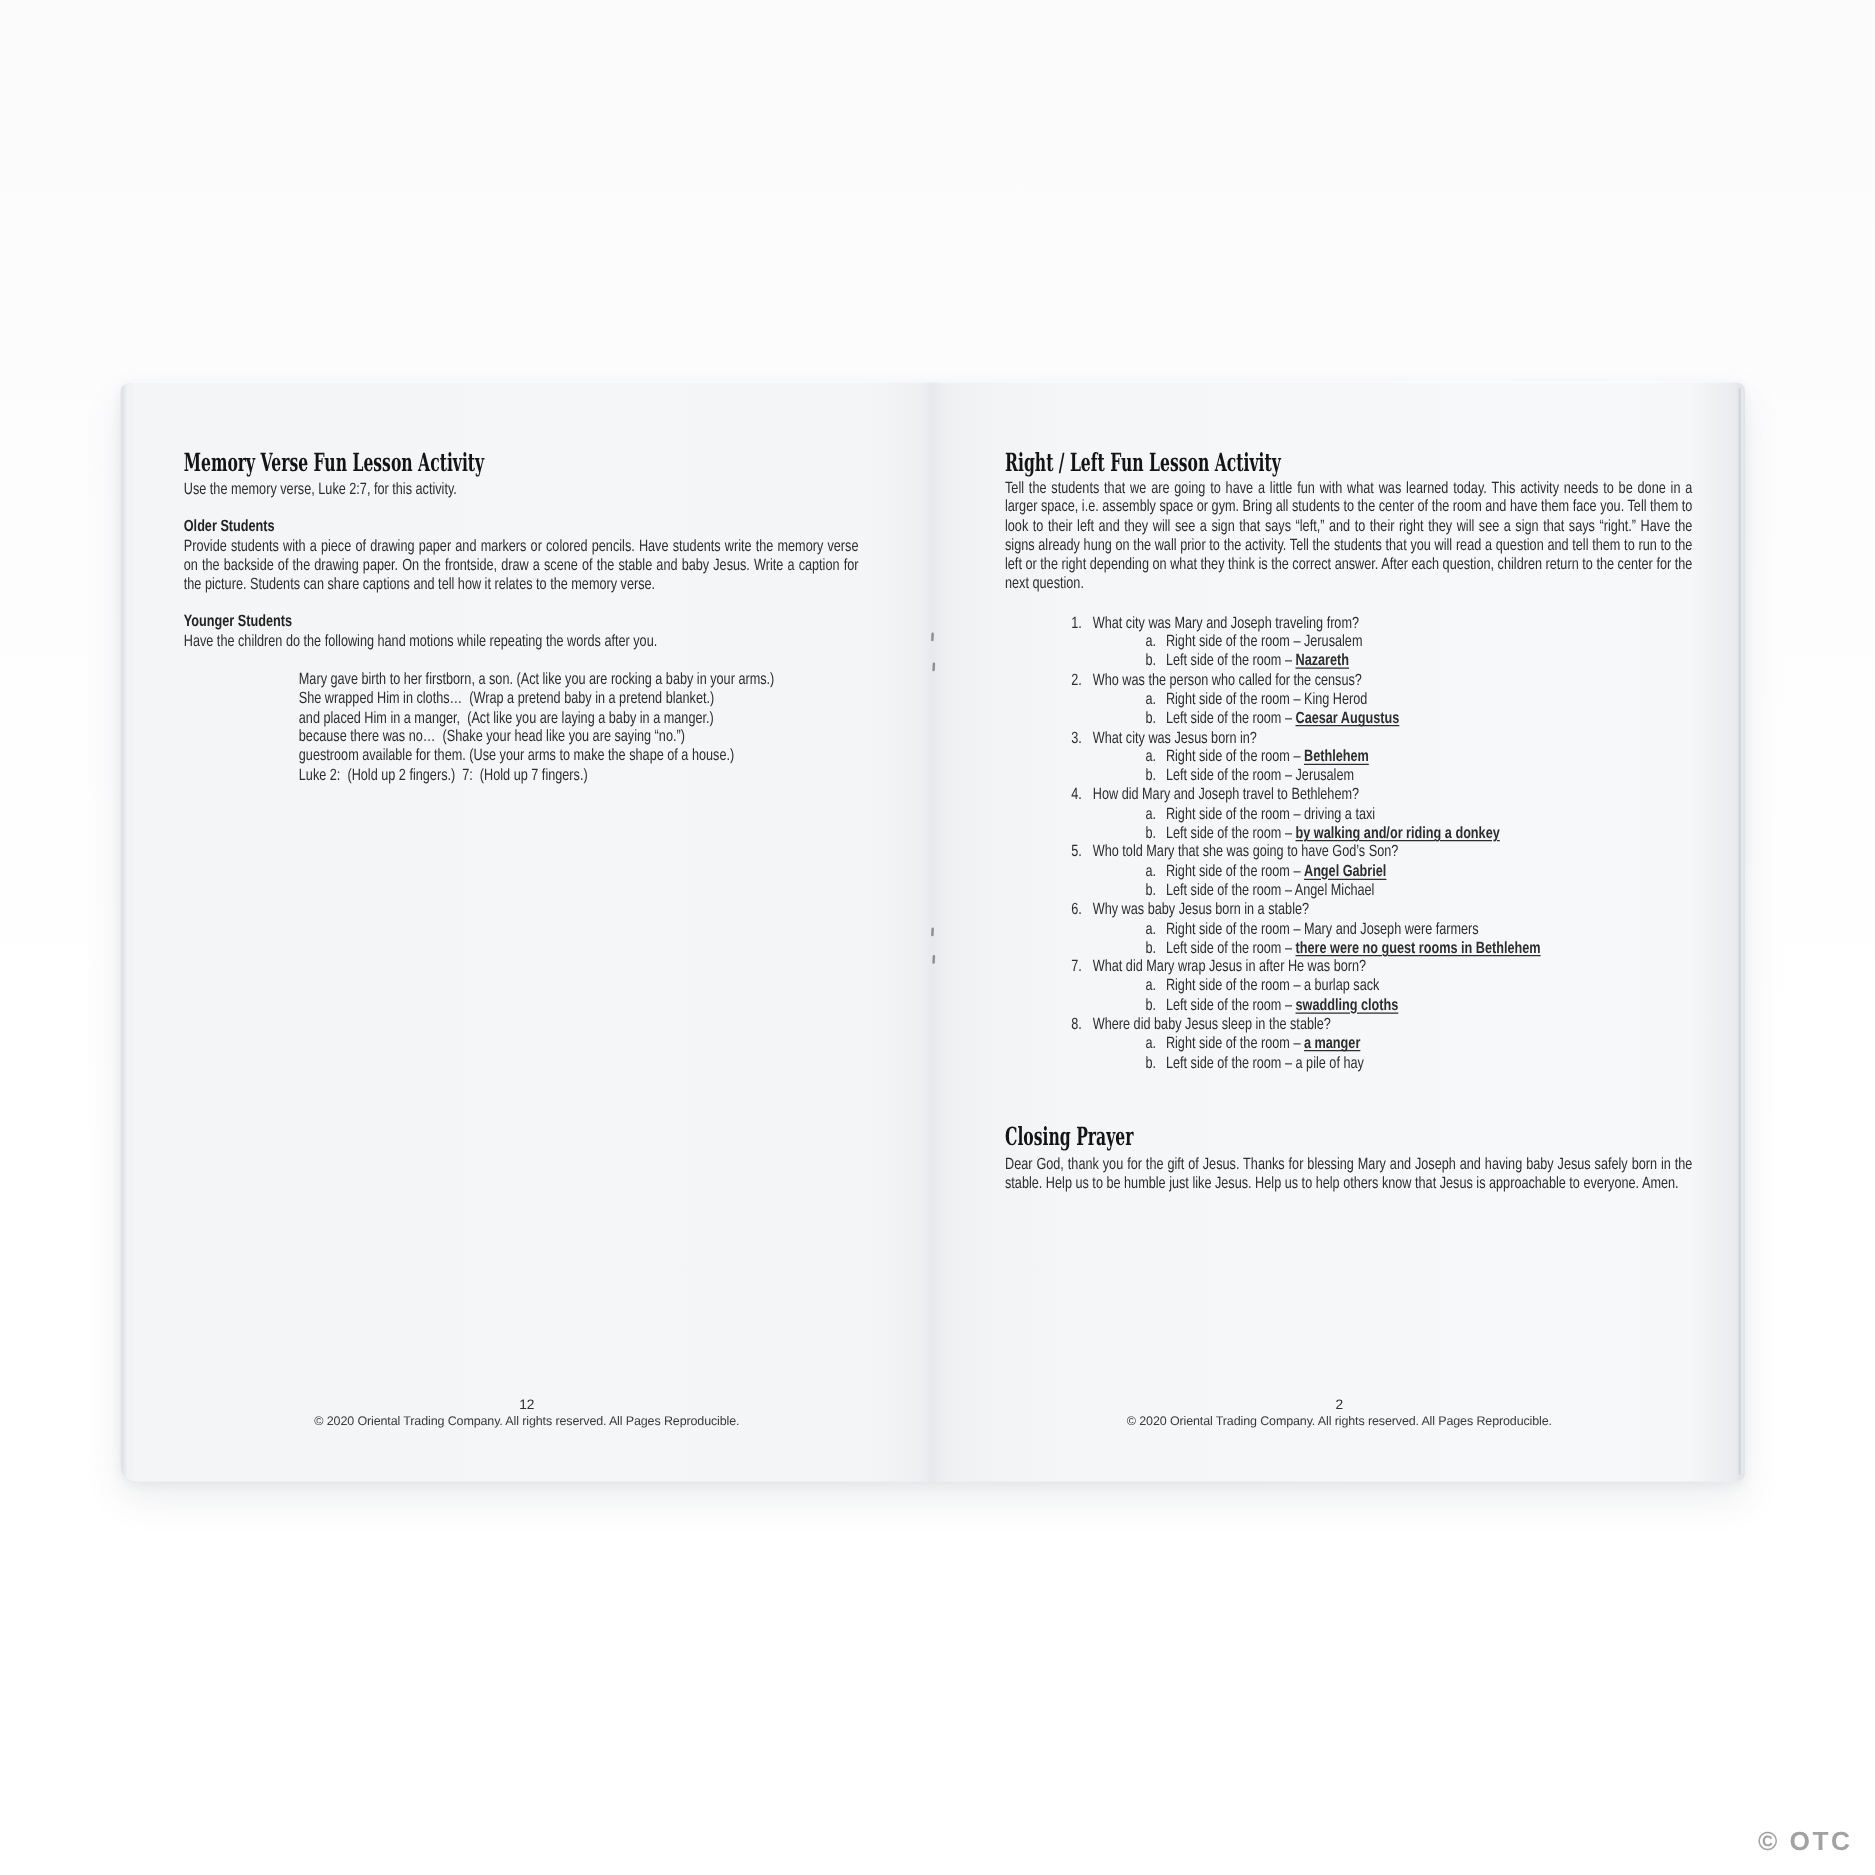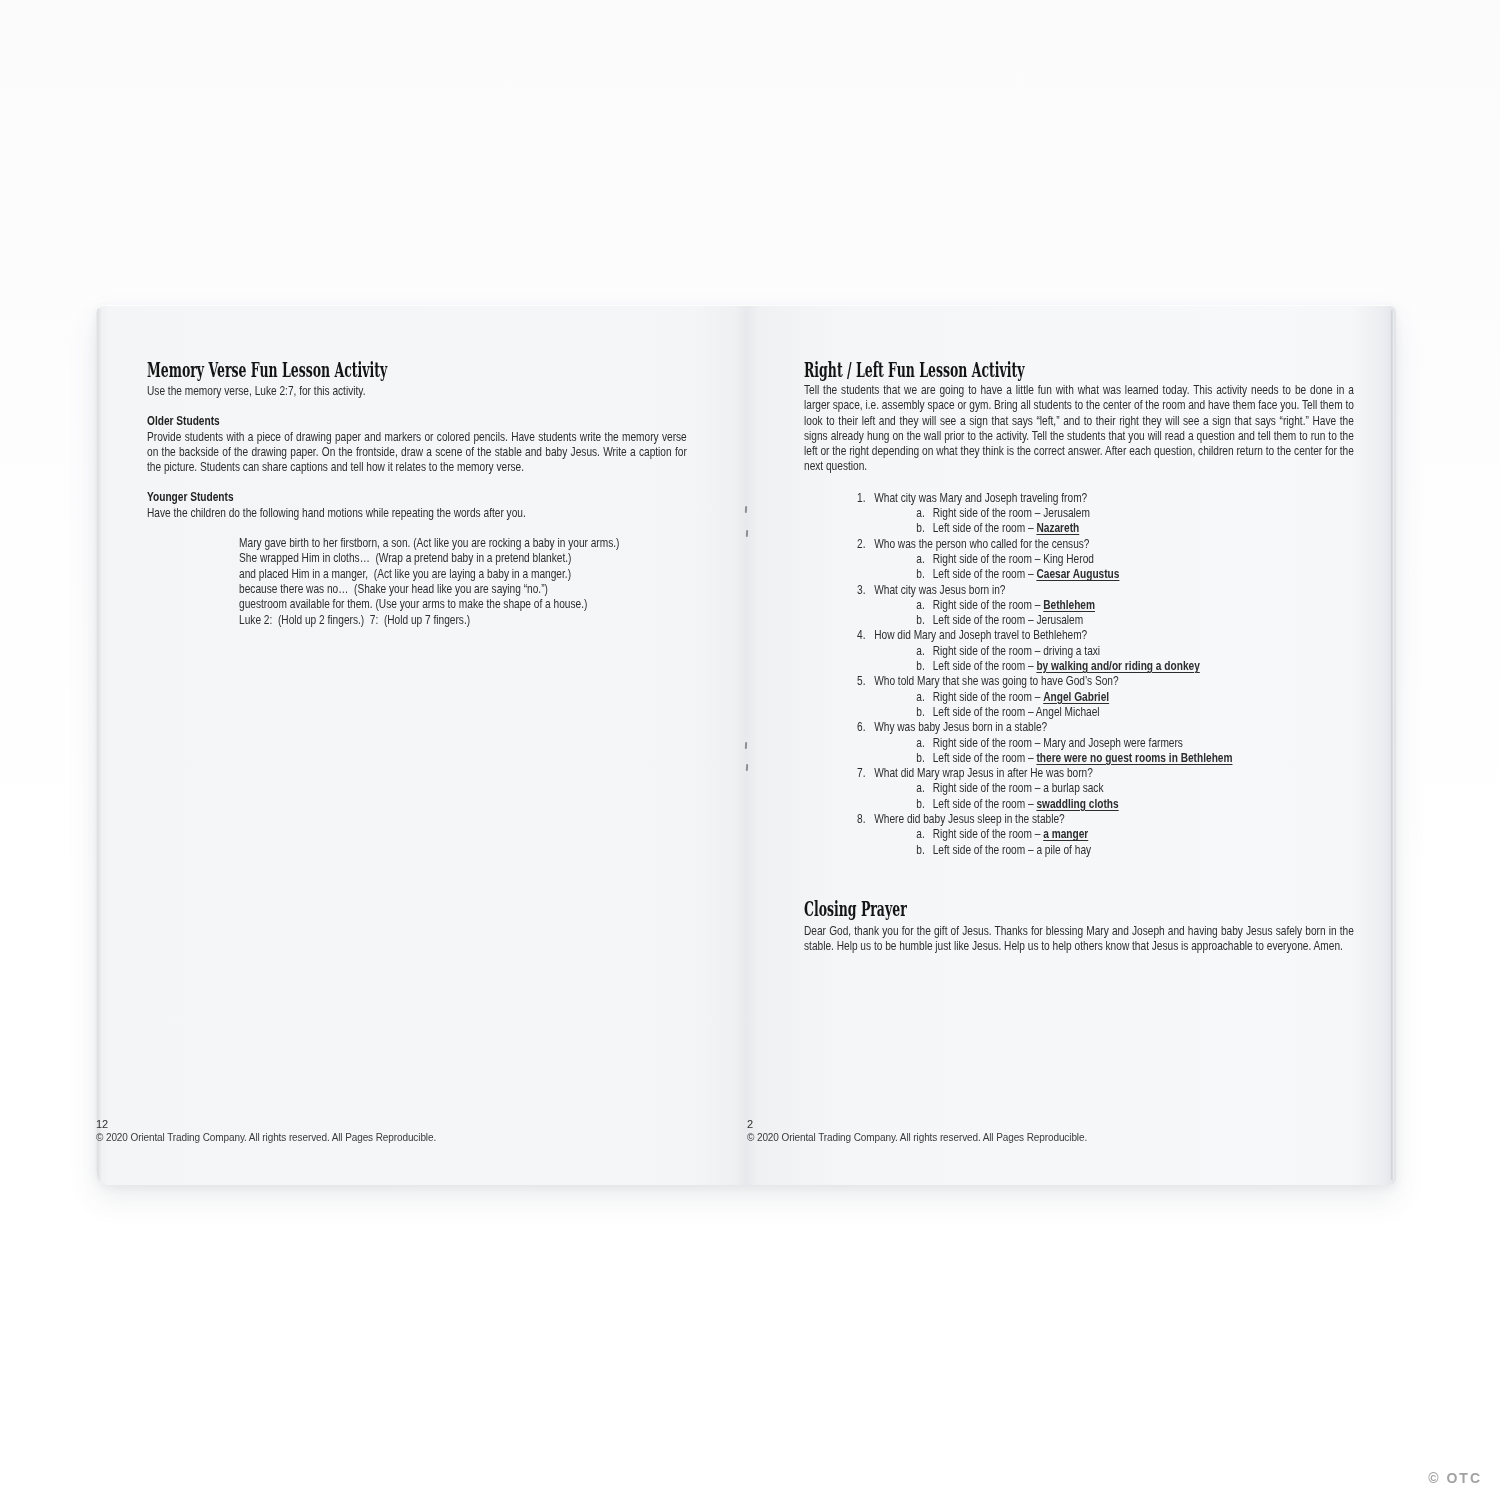--- a/index.html
+++ b/index.html
@@ -36,30 +36,30 @@
   .hand-motions{margin-top:15px;margin-left:118px;}
   .hm-line{white-space:pre-wrap;}
   .qa{margin-top:16px;}
   .q-line{padding-left:68px;}
   .q-num{display:inline-block;width:22px;}
   .opt-line{padding-left:144px;}
   .opt-letter{display:inline-block;width:21px;}
   .answer.correct{font-weight:bold;text-decoration:underline;text-underline-offset:2px;}
   .closing{margin-top:40px;}
   .closing .doc-title{margin-bottom:2px;}
-  .footer{position:absolute;bottom:40px;left:0;right:0;text-align:left;color:#2f2f2f;}
+  .footer{position:absolute;bottom:40px;left:0;right:0;text-align:center;color:#2f2f2f;}
   .page-num{font-size:11px;line-height:14px;}
   .copyright{font-size:10px;line-height:14px;letter-spacing:-0.1px;color:#3a3a3a;}
   .copyright .part2{margin-left:2px;}
   .staple{position:absolute;width:2px;height:7px;background:#8d8f94;border-radius:1px;transform:rotate(3deg);}
   .st1a{left:649px;top:201px;}
   .st1b{left:650px;top:225px;}
   .st2a{left:649px;top:437px;}
   .st2b{left:650px;top:459px;}
-  .watermark{position:absolute;right:18px;bottom:14px;font-size:14px;font-weight:bold;
+  .watermark{position:absolute;right:18px;bottom:14px;font-size:21px;font-weight:bold;
              color:#a2a2a2;letter-spacing:2px;}
 </style>
 </head>
 <body>
 
 <div class="scene">
   <div class="booklet">
 
     <div class="page page-left">
       <div class="content">

